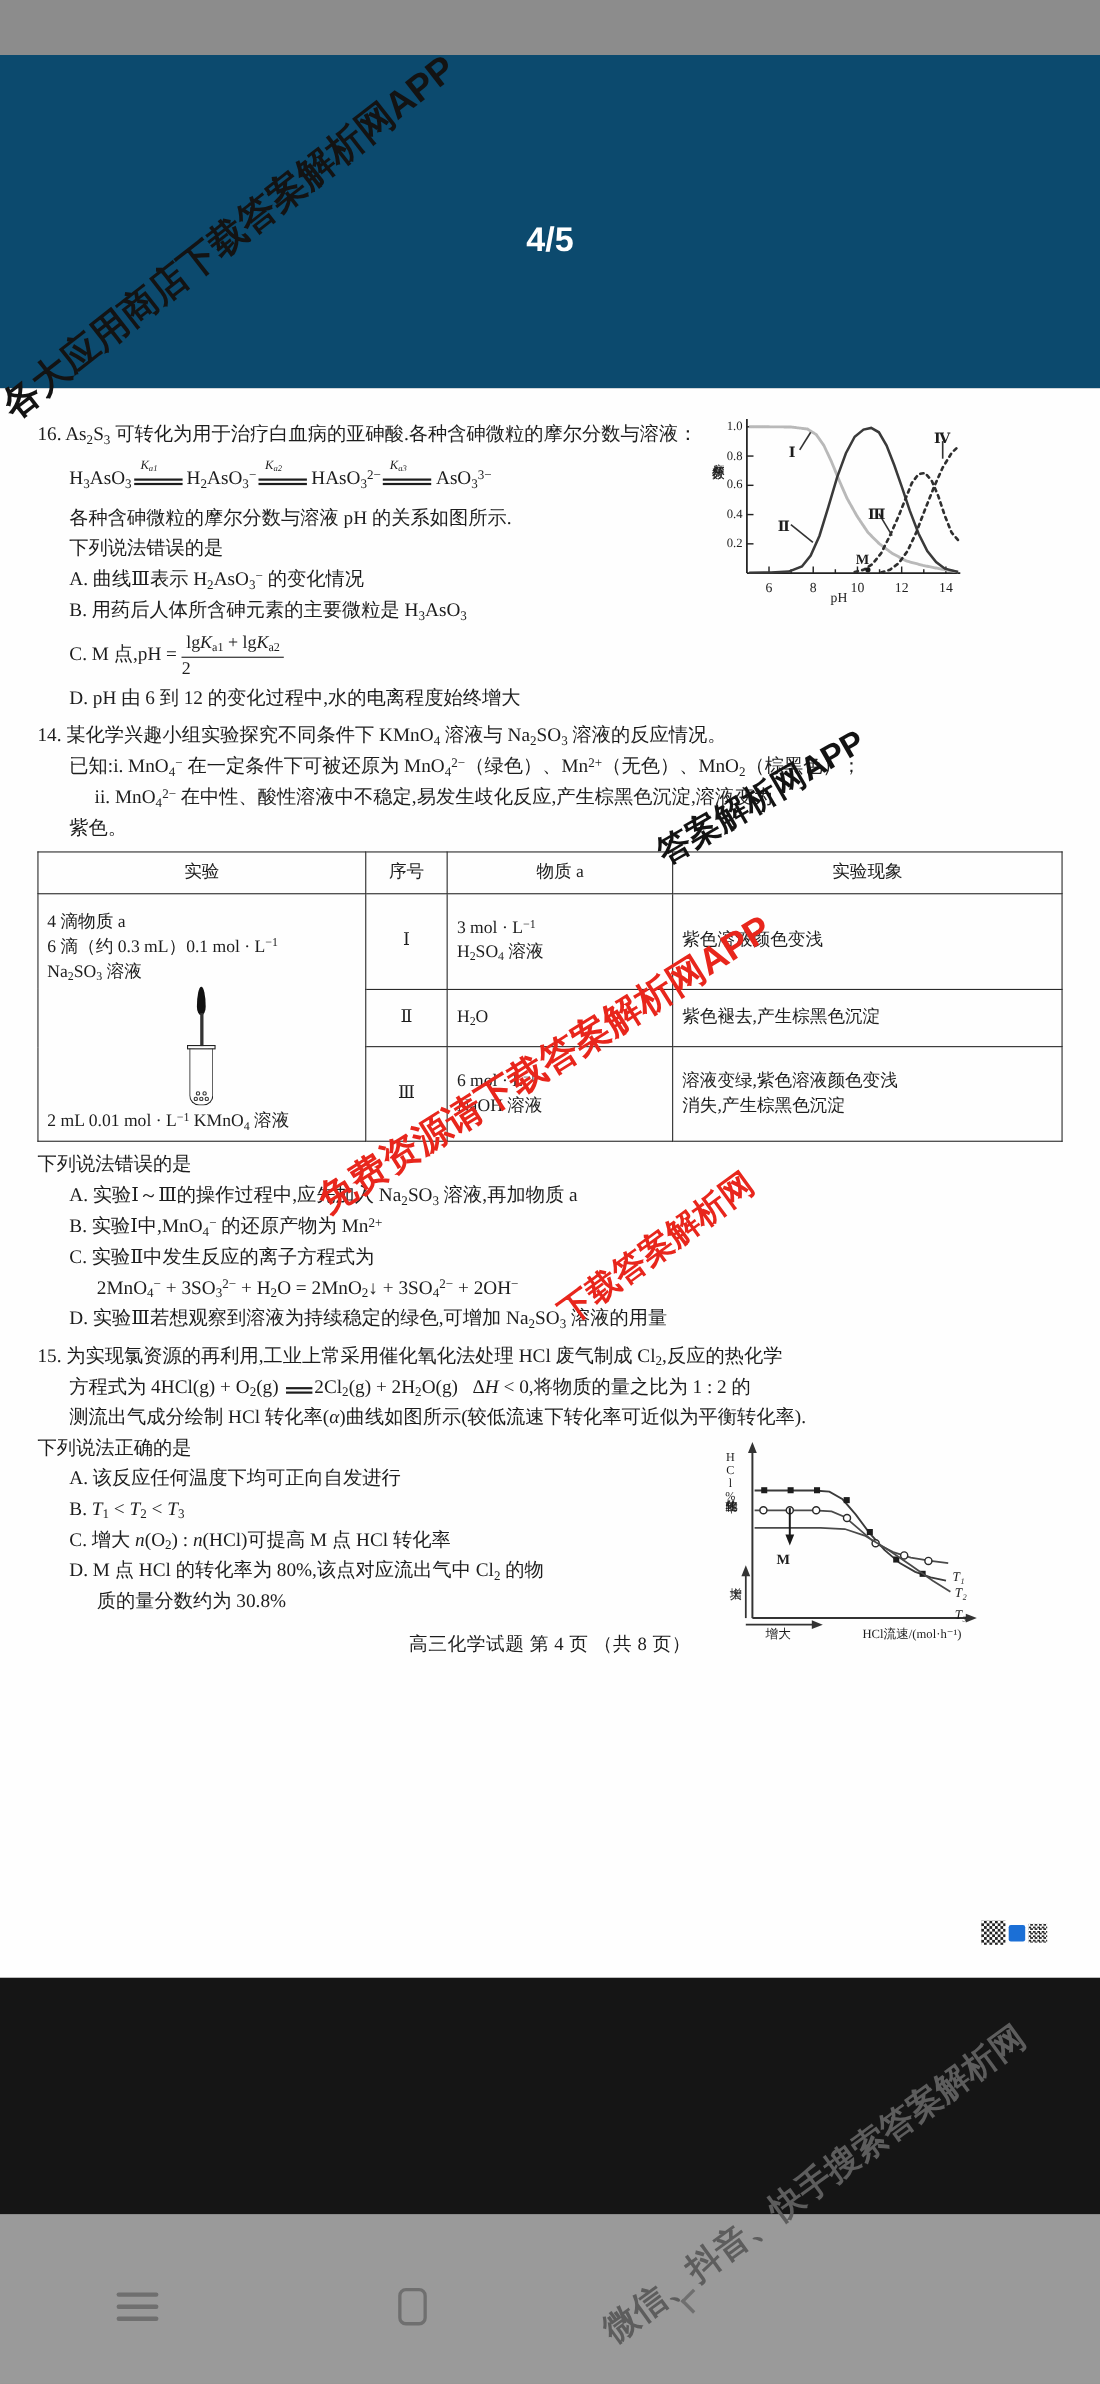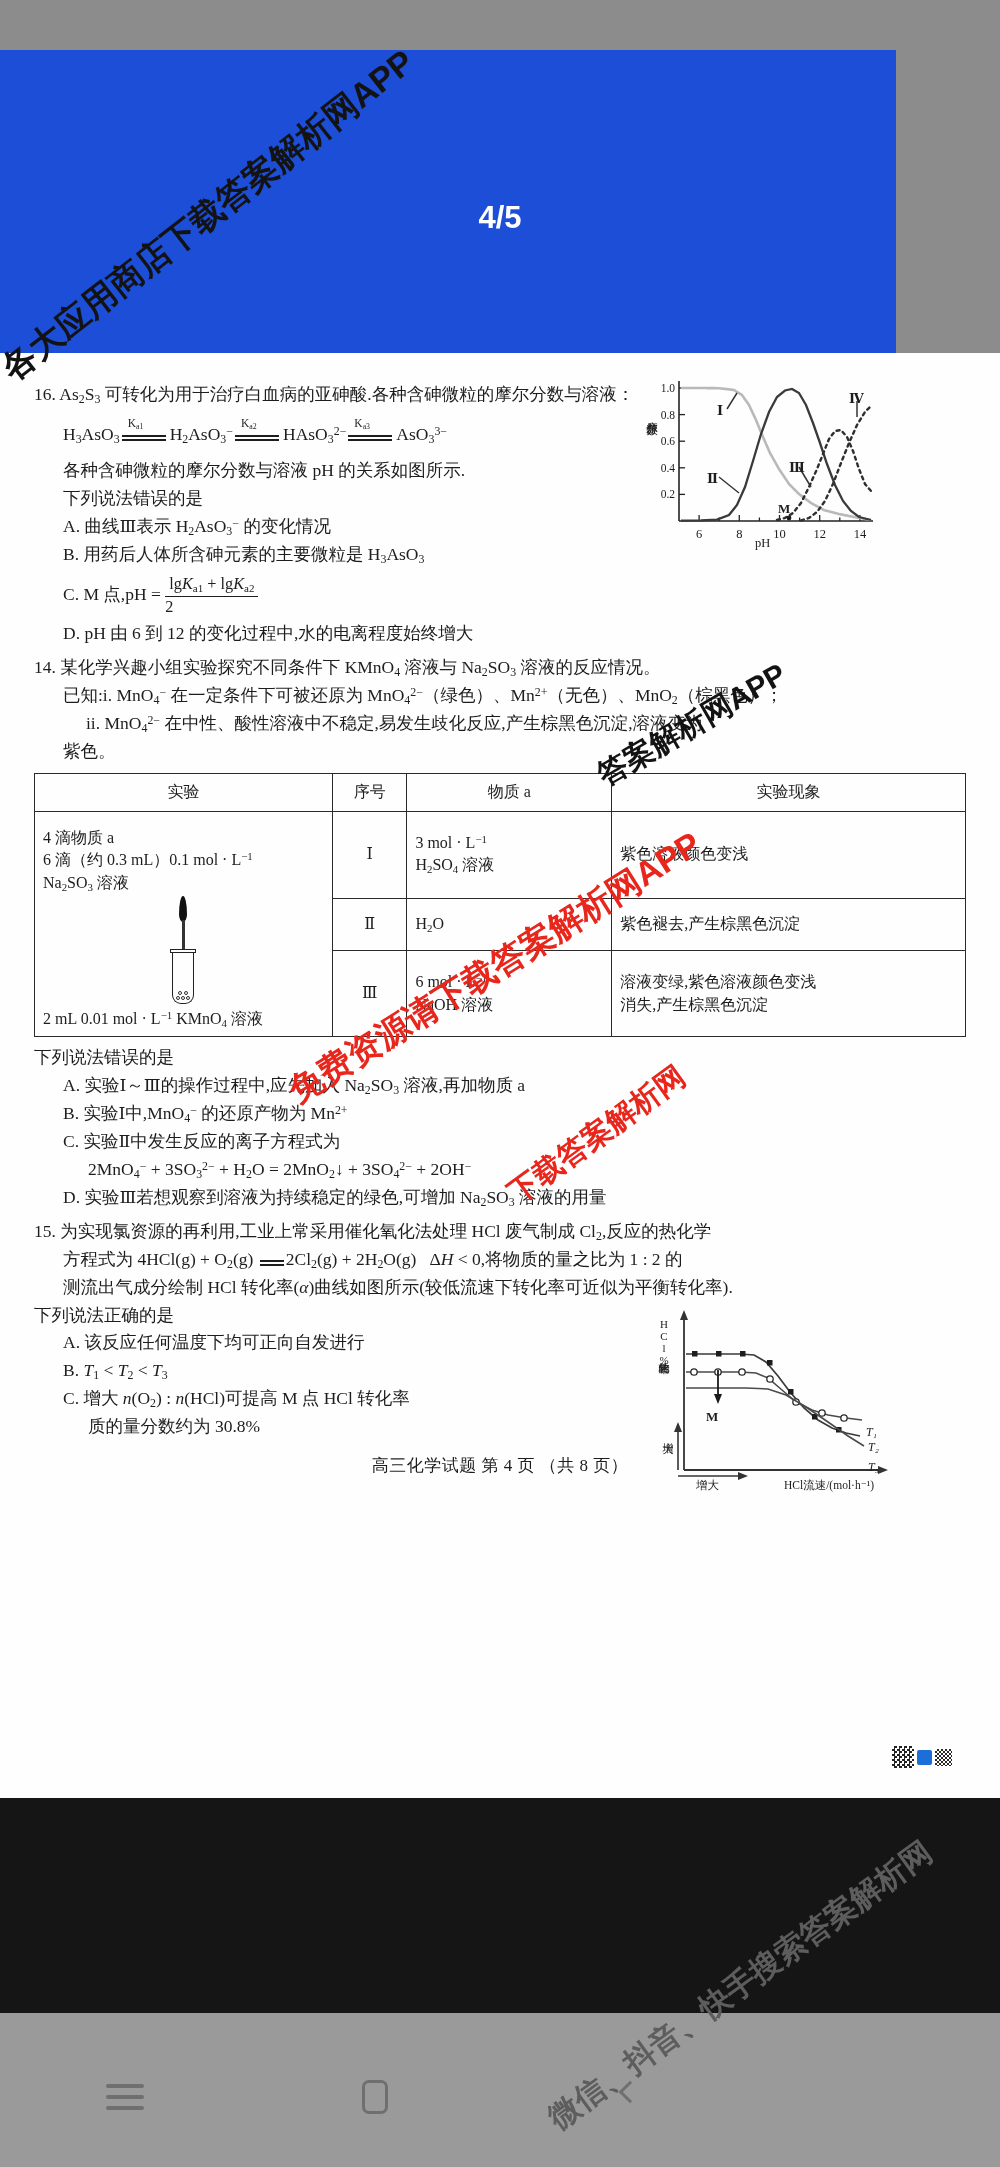--- a/index.html
+++ b/index.html
@@ -7,22 +7,22 @@
     width: 1000px; height: 2167px;
     background: #8c8c8c;
     font-family: "Liberation Serif", "DejaVu Serif", serif;
     overflow: hidden;
   }
   #root { position: relative; width: 1000px; height: 2167px; }
 
   
   .grey-top { position:absolute; left:0; top:0; width:1000px; height:50px; background:#8c8c8c; }
   .page-counter-bar {
-    position:absolute; left:0; top:50px; width:896px; height:303px;
-    background:#1d4ed8;
+    position:absolute; left:0; top:50px; width:1000px; height:303px;
+    background:#0c4a6e;
   }
   .page-counter {
     position:absolute; left:0; top:150px; width:1000px;
     text-align:center; color:#fff; font-size:31px; font-weight:bold;
     font-family:"Liberation Sans", sans-serif;
   }
 
   
   .doc {
     position:absolute; left:0; top:353px; width:1000px; height:1445px;
@@ -46,21 +46,21 @@
   .opt2 { padding-left:54px; }
   .ital { font-style:italic; }
 
   
   .frac { display:inline-block; vertical-align:middle; text-align:left; font-size:0.93em; line-height:1.15; }
   .frac .num { display:block; border-bottom:1.2px solid #1d1d1d; padding:0 4px 1px 4px; }
   .frac .den { display:block; padding-top:1px; }
 
   
   .eqar { display:inline-block; position:relative; width:50px; height:1em; vertical-align:middle; }
-  .eqar .lbl { position:absolute; left:8px; top:-13px; font-size:11.5px; white-space:nowrap; }
+  .eqar .lbl { position:absolute; left:8px; top:-13px; font-size:11.5px; font-style:italic; white-space:nowrap; }
   .eqar .b1 { position:absolute; left:2px; top:8px; width:44px; height:1.6px; background:#1d1d1d; }
   .eqar .b2 { position:absolute; left:2px; top:12px; width:44px; height:1.6px; background:#1d1d1d; }
 
   
   .chart1 {
     position:absolute; left:609px; top:-3px; width:237px; height:175px;
   }
   .c1-ylab {
     position:absolute; left:-2px; top:34px; width:16px;
     font-size:11.5px; letter-spacing:1px; line-height:1.02;
@@ -370,20 +370,21 @@
             <span class="c2-t" style="left:232px; top:148px">T₃</span>
             <span class="c2-m">M</span>
             <div class="c2-xlab">HCl流速/(mol·h⁻¹)</div>
             <div class="c2-xlab2">增大</div>
           </div>
 
           <div>下列说法正确的是</div>
           <div class="opt">A. 该反应任何温度下均可正向自发进行</div>
           <div class="opt">B. <span class="ital">T</span><sub>1</sub> &lt; <span class="ital">T</span><sub>2</sub> &lt; <span class="ital">T</span><sub>3</sub></div>
           <div class="opt">C. 增大 <span class="ital">n</span>(O<sub>2</sub>) : <span class="ital">n</span>(HCl)可提高 M 点 HCl 转化率</div>
+          <div class="opt">D. M 点 HCl 的转化率为 80%,该点对应流出气中 Cl<sub>2</sub> 的物</div>
           <div class="opt2">质的量分数约为 30.8%</div>
         </div>
       </div>
 
       <div class="doc-footer">高三化学试题  第 4 页  （共 8 页）</div>
     </div>
 
     <div class="qr">
       <span class="sq"></span>
       <span class="sq2"></span>

